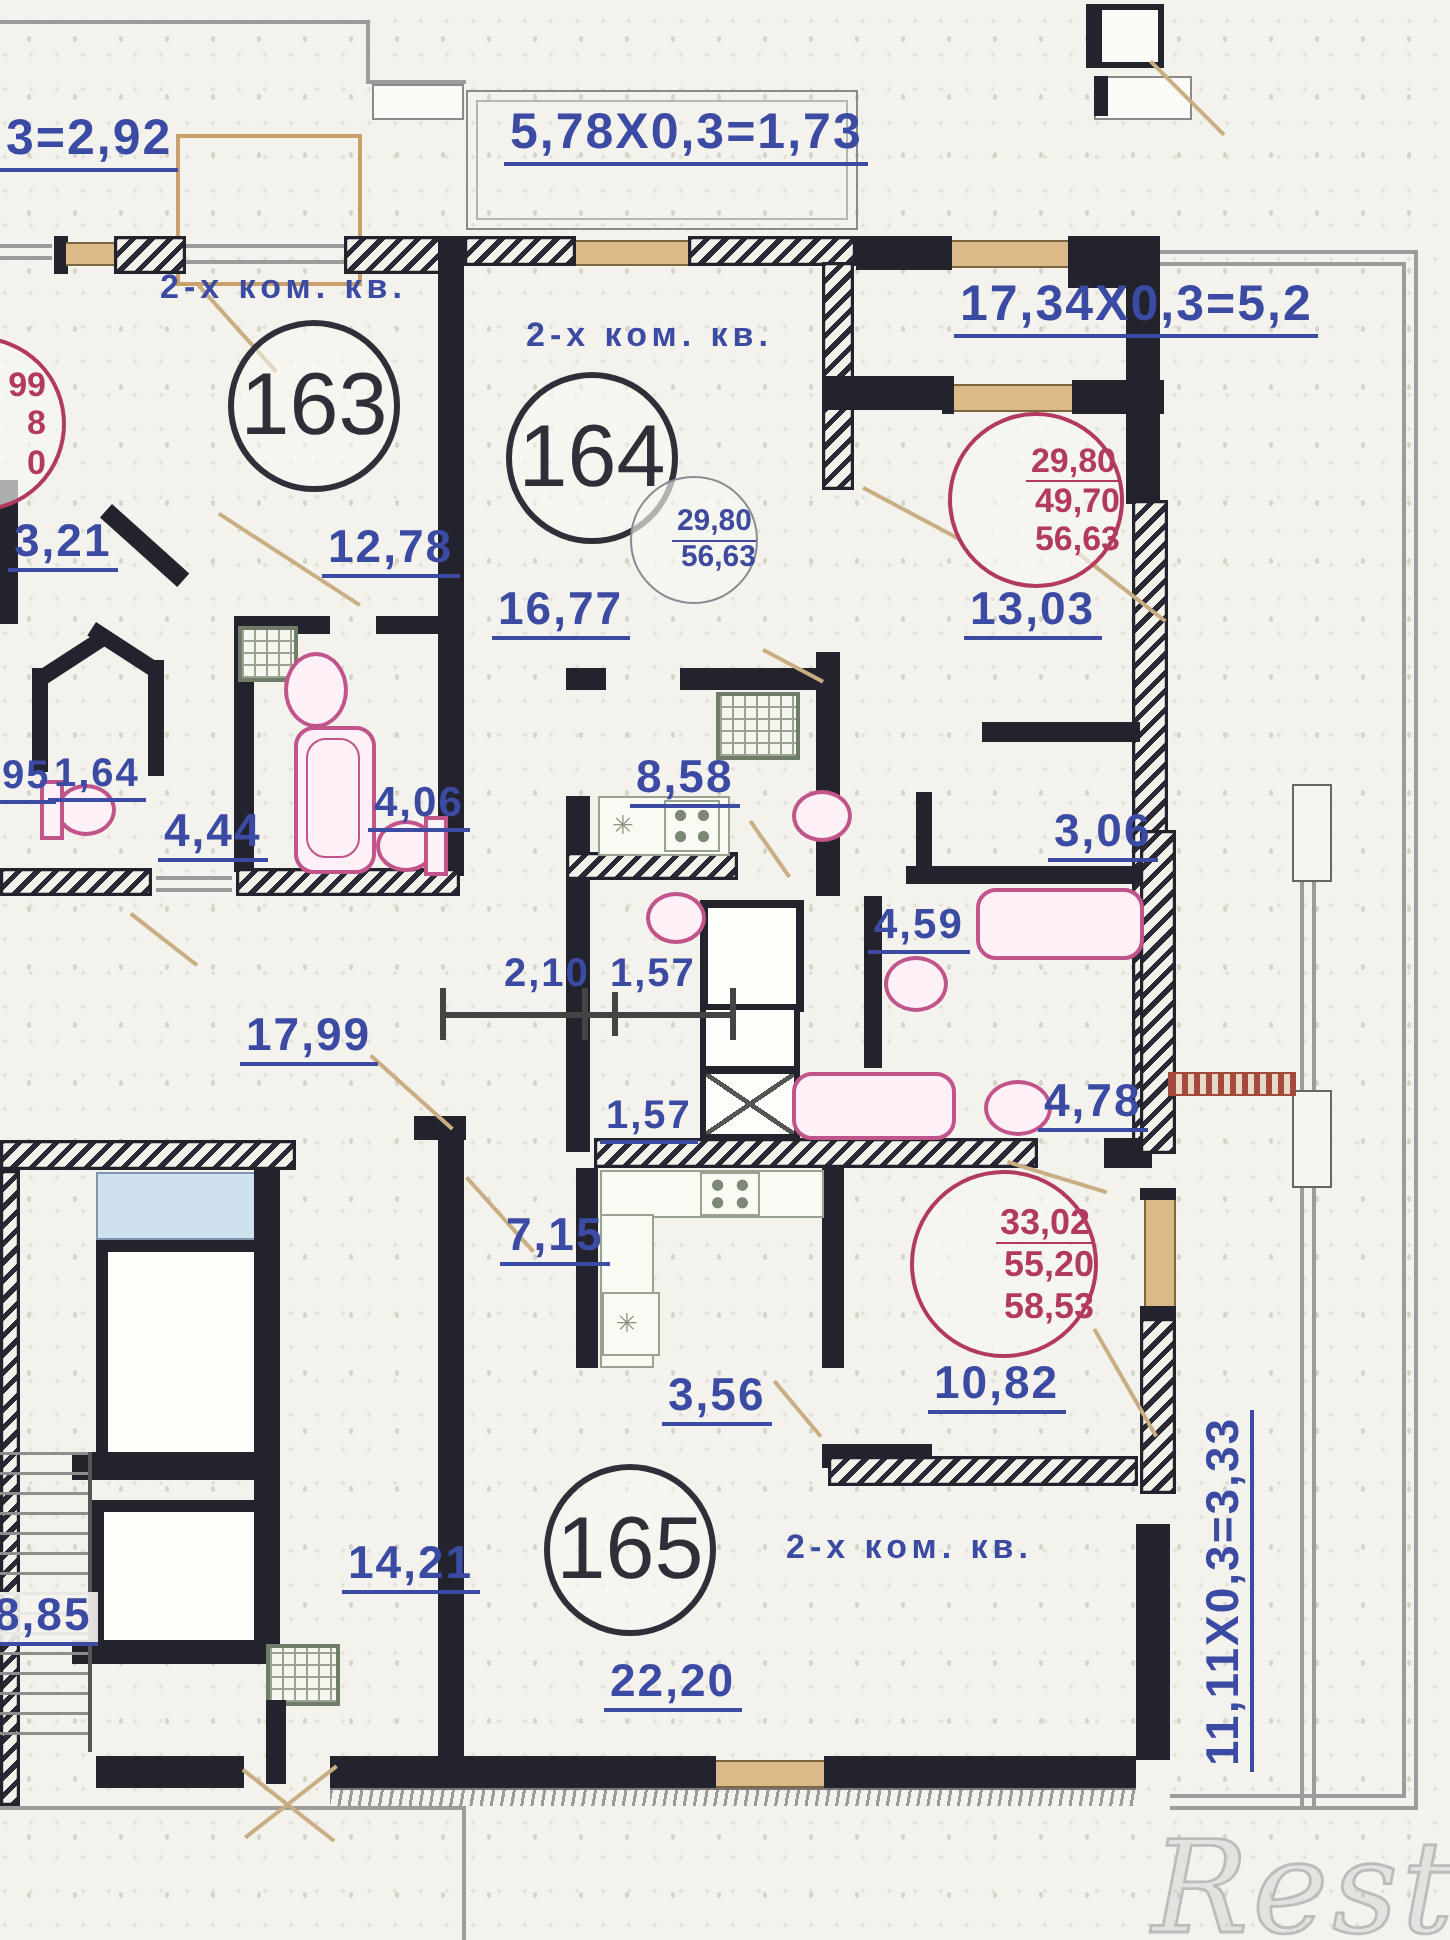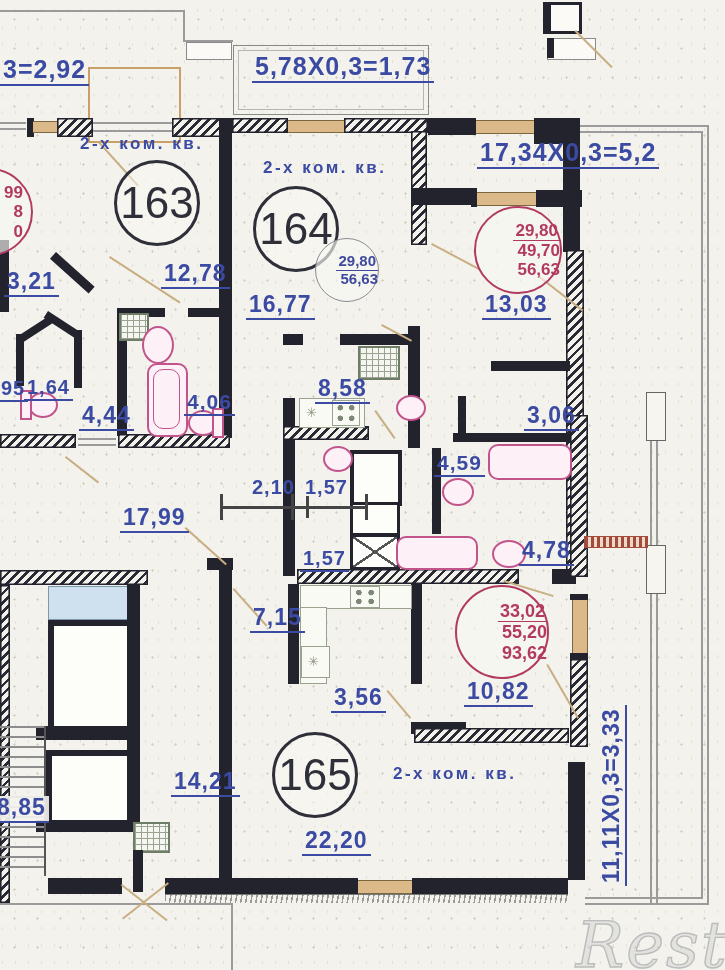--- a/index.html
+++ b/index.html
@@ -226,38 +226,38 @@
     <span class="v" style="font-size:15px">56,63</span>
   </div>
   <div class="area-circle red" style="left:474px;top:206px;width:84px;height:84px">
     <span class="v u2">29,80</span>
     <span class="v">49,70</span>
     <span class="v">56,63</span>
   </div>
   <div class="area-circle red" style="left:455px;top:585px;width:90px;height:90px">
     <span class="v u2" style="font-size:18px">33,02</span>
     <span class="v" style="font-size:18px">55,20</span>
-    <span class="v" style="font-size:18px">93,62</span>
+    <span class="v" style="font-size:18px">58,53</span>
   </div>
   <div class="area-circle red" style="left:-55px;top:168px;width:88px;height:88px;align-items:flex-end;padding-right:8px;box-sizing:border-box">
     <span class="v">99</span>
     <span class="v">8</span>
     <span class="v">0</span>
   </div>
 
   <div class="type-label" style="left:80px;top:134px">2-х ком. кв.</div>
   <div class="type-label" style="left:263px;top:158px">2-х ком. кв.</div>
   <div class="type-label" style="left:393px;top:764px">2-х ком. кв.</div>
 
   <div class="dim u formula" style="left:0;top:57px">3=2,92</div>
   <div class="dim u formula" style="left:252px;top:54px">5,78X0,3=1,73</div>
   <div class="dim u formula" style="left:477px;top:140px">17,34X0,3=5,2</div>
   <div class="dim u formula vert" style="left:600px;top:886px;font-size:23px">11,11X0,3=3,33</div>
 
-  <div class="dim u" style="left:4px;top:270px">3,21</div>
+  <div class="dim u" style="left:4px;top:259px">3,21</div>
   <div class="dim u" style="left:161px;top:262px">12,78</div>
   <div class="dim u" style="left:246px;top:293px">16,77</div>
   <div class="dim u" style="left:482px;top:293px">13,03</div>
   <div class="dim u" style="left:-2px;top:378px;font-size:20px">95</div>
   <div class="dim u" style="left:24px;top:377px;font-size:20px">1,64</div>
   <div class="dim u" style="left:79px;top:404px">4,44</div>
   <div class="dim u" style="left:184px;top:391px;font-size:21px">4,06</div>
   <div class="dim u" style="left:315px;top:377px">8,58</div>
   <div class="dim u" style="left:524px;top:404px">3,06</div>
   <div class="dim u" style="left:434px;top:452px;font-size:21px">4,59</div>

